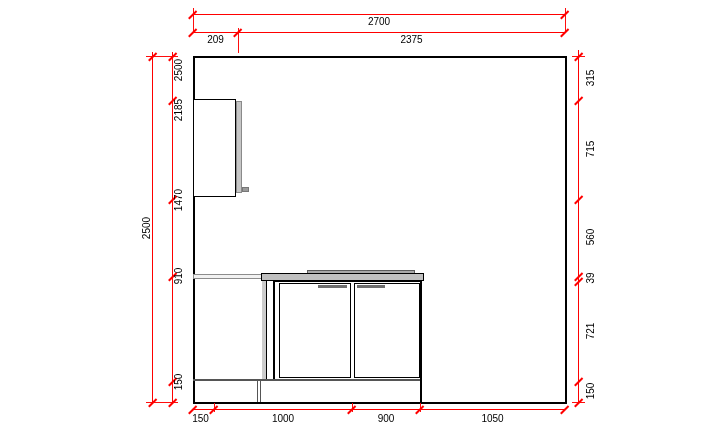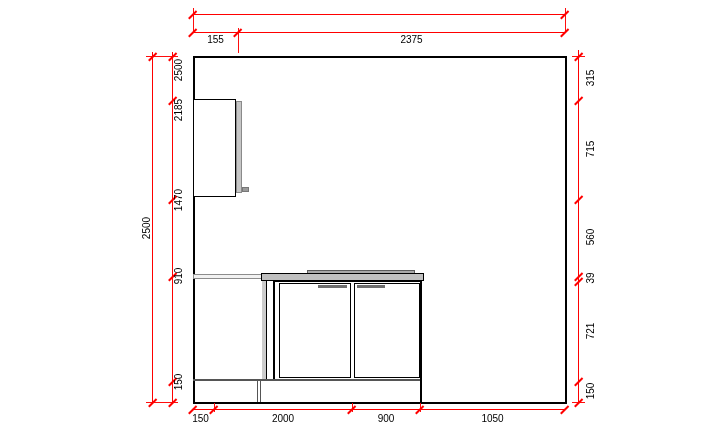--- a/index.html
+++ b/index.html
@@ -97,25 +97,26 @@
   <div class="tick" style="left:167px;top:402px;"></div>
 
   <div class="tick" style="left:573px;top:56px;"></div>
   <div class="tick" style="left:573px;top:100px;"></div>
   <div class="tick" style="left:573px;top:199px;"></div>
   <div class="tick" style="left:573px;top:276px;"></div>
   <div class="tick" style="left:573px;top:281px;"></div>
   <div class="tick" style="left:573px;top:381px;"></div>
   <div class="tick" style="left:573px;top:402px;"></div>
 
-  <div class="lab" style="left:193px;top:34px;width:45px;">155</div>
+  <div class="lab" style="left:193px;top:16px;width:372px;">2700</div>
+  <div class="lab" style="left:193px;top:34px;width:45px;">209</div>
   <div class="lab" style="left:248px;top:34px;width:327px;">2375</div>
 
   <div class="lab" style="left:178px;top:413px;width:45px;">150</div>
-  <div class="lab" style="left:214px;top:413px;width:138px;">2000</div>
+  <div class="lab" style="left:214px;top:413px;width:138px;">1000</div>
   <div class="lab" style="left:352px;top:413px;width:68px;">900</div>
   <div class="lab" style="left:420px;top:413px;width:145px;">1050</div>
 
   <div class="vlab" style="left:129px;top:222px;">2500</div>
   <div class="vlab" style="left:161px;top:64px;">2500</div>
   <div class="vlab" style="left:161px;top:104px;">2185</div>
   <div class="vlab" style="left:161px;top:194px;">1470</div>
   <div class="vlab" style="left:161px;top:270px;">910</div>
   <div class="vlab" style="left:161px;top:376px;">150</div>
 

